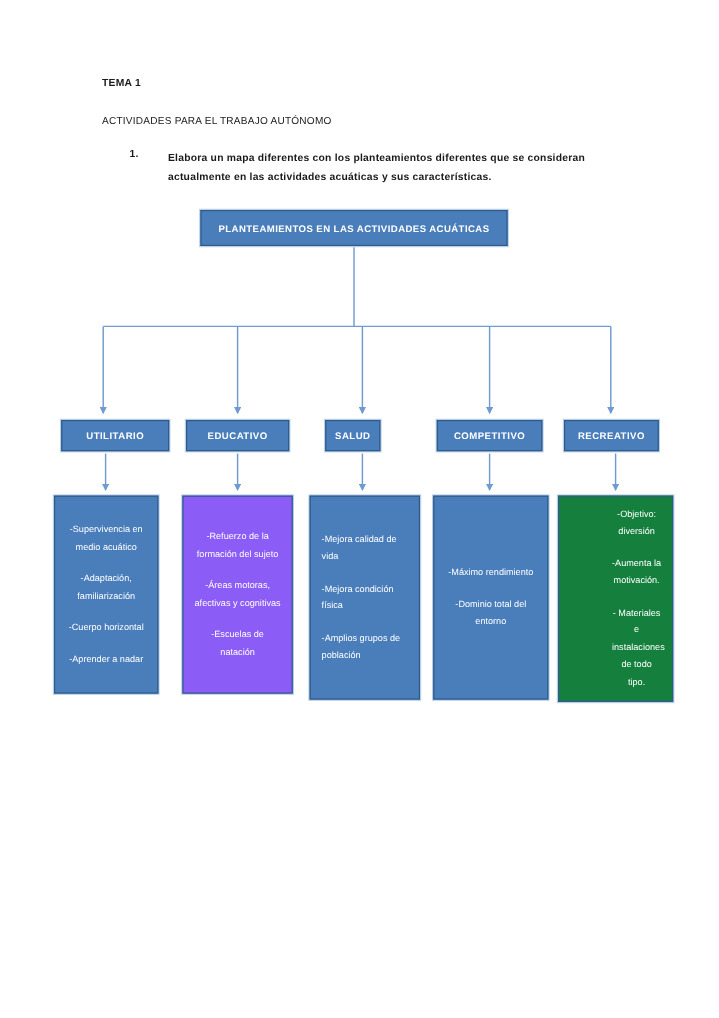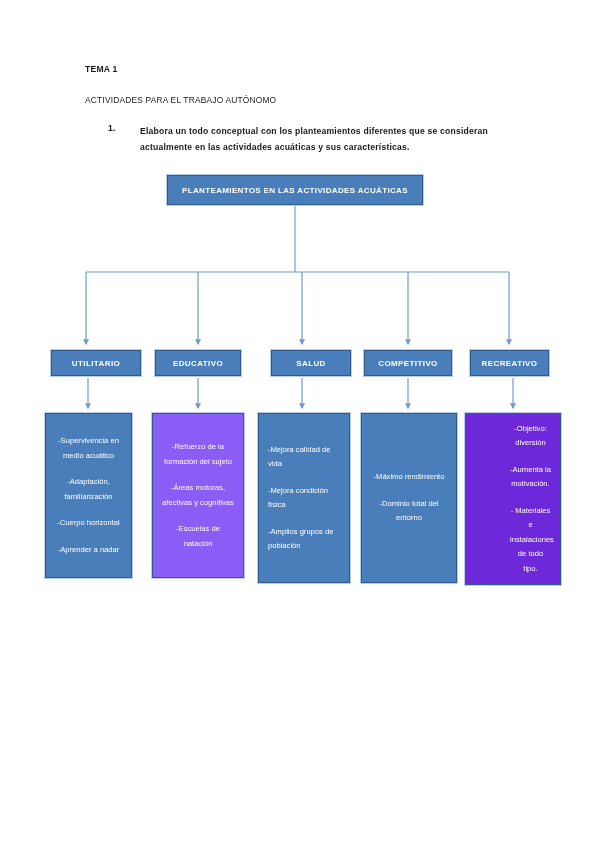--- a/index.html
+++ b/index.html
@@ -85,21 +85,21 @@
   .cat-node {
     height: 26px;
     align-items: center;
     justify-content: center;
     font-size: 8px;
     font-weight: 700;
     letter-spacing: 0.4px;
   }
   #cat-0 { left: 51px;  top: 350px; width: 90px; }
   #cat-1 { left: 155px; top: 350px; width: 86px; }
-  #cat-2 { left: 271px; top: 350px; width: 80px; }
+  #cat-2 { left: 271px; top: 350px; width: 46px; }
   #cat-3 { left: 364px; top: 350px; width: 88px; }
   #cat-4 { left: 470px; top: 350px; width: 79px; }
 
   
   .detail-node {
     flex-direction: column;
     justify-content: center;
     padding: 8px 9px;
     font-size: 7.6px;
     line-height: 14.5px;
@@ -131,21 +131,21 @@
 <body>
 
 <div id="page" style="background: rgb(255, 255, 255); text-decoration: underline;">
 
   <div class="doc-text" id="tema-label">TEMA 1</div>
 
   <div class="doc-text" id="subtitle">ACTIVIDADES PARA EL TRABAJO AUTÓNOMO</div>
 
   <div class="doc-text" id="task-number">1.</div>
 
-  <div class="doc-text" id="task-text">Elabora un todo conceptual con los planteamientos diferentes que se consideran actualmente en las actividades acuáticas y sus características.</div>
+  <div class="doc-text" id="task-text">Elabora un mapa diferentes con los planteamientos diferentes que se consideran actualmente en las actividades acuáticas y sus características.</div>
 
   <svg id="connectors" viewBox="0 0 599 848" xmlns="http://www.w3.org/2000/svg">
     <defs>
       <marker id="arrow" viewBox="0 0 10 10" refX="8" refY="5" markerWidth="5" markerHeight="5" orient="auto-start-reverse">
         <path d="M 0 0 L 10 5 L 0 10 z" fill="#6f9bd1"></path>
       </marker>
     </defs>
     <g stroke="#6f9bd1" stroke-width="1.2" fill="none">
       <line x1="295" y1="206" x2="295" y2="272"></line>
       <line x1="86" y1="272" x2="509" y2="272"></line>
@@ -183,19 +183,19 @@
     </div>
   <div class="node detail-node lefted" id="det-2" style="background: rgb(74, 126, 187); border-color: rgb(46, 92, 138); box-shadow: rgb(185, 205, 228) 0px 0px 0px 1px; color: rgb(255, 255, 255);">
       <span class="item line">-Mejora calidad de vida</span>
       <span class="item line">-Mejora condición física</span>
       <span class="item line">-Amplios grupos de población</span>
     </div>
   <div class="node detail-node centered" id="det-3" style="background: rgb(74, 126, 187); border-color: rgb(46, 92, 138); box-shadow: rgb(185, 205, 228) 0px 0px 0px 1px; color: rgb(255, 255, 255);">
       <span class="item line">-Máximo rendimiento</span>
       <span class="item line">-Dominio total del entorno</span>
     </div>
-  <div class="node detail-node centered" id="det-4" style="background: #6d28d9; border-color: rgb(46, 92, 138); box-shadow: rgb(185, 205, 228) 0px 0px 0px 1px; color: rgb(255, 255, 255); padding-left: 44px;">
+  <div class="node detail-node centered" id="det-4" style="background: #15803d; border-color: rgb(46, 92, 138); box-shadow: rgb(185, 205, 228) 0px 0px 0px 1px; color: rgb(255, 255, 255); padding-left: 44px;">
       <span class="item line">-Objetivo: diversión</span>
       <span class="item line">-Aumenta la motivación.</span>
       <span class="item line">- Materiales e instalaciones de todo tipo.</span>
     </div>
 
 </div>
 
 </body></html>

